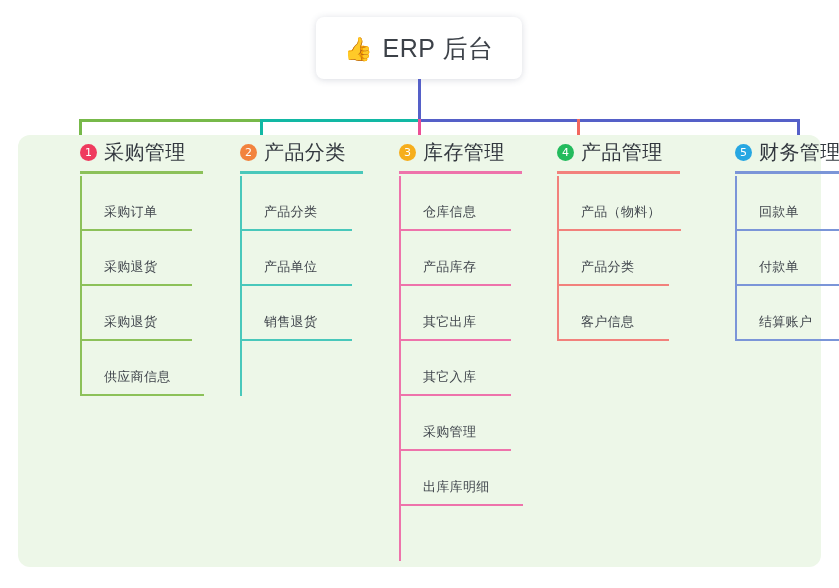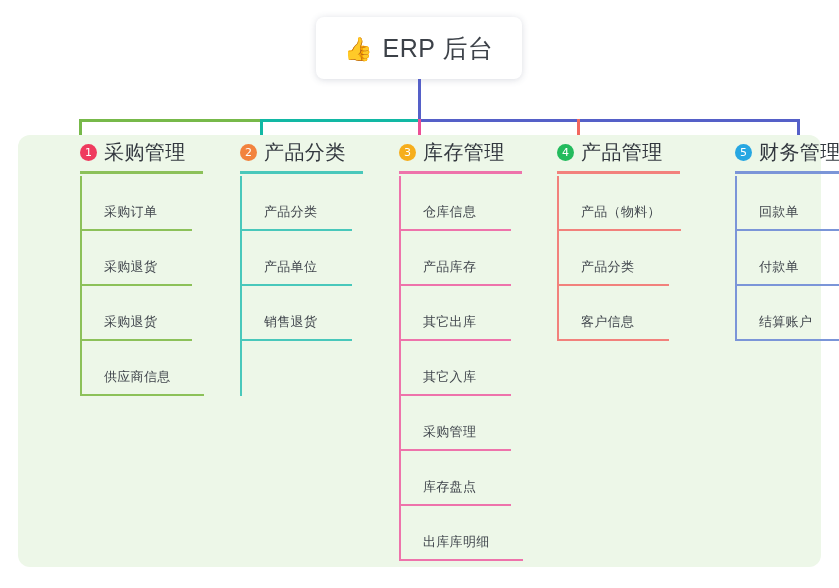--- a/index.html
+++ b/index.html
@@ -220,24 +220,20 @@
           <div class="item-rule" style="background: rgb(238, 115, 171);"></div>
         </div>
         <div class="item">
           <span class="item-label">其它入库</span>
           <div class="item-rule" style="background: rgb(238, 115, 171);"></div>
         </div>
         <div class="item">
           <span class="item-label">采购管理</span>
           <div class="item-rule" style="background: rgb(238, 115, 171);"></div>
         </div>
-        <div class="item">
-          <span class="item-label">库存盘点</span>
-          <div class="item-rule" style="background: rgb(238, 115, 171);"></div>
-        </div>
         <div class="item wide">
           <span class="item-label">出库库明细</span>
           <div class="item-rule" style="background: rgb(238, 115, 171);"></div>
         </div>
       </div>
     </div>
     <div class="column" style="left: 513px;">
       <div class="col-head">
         <span class="badge" style="background: rgb(35, 187, 93);">4</span>
         <span class="col-title">产品管理</span>

